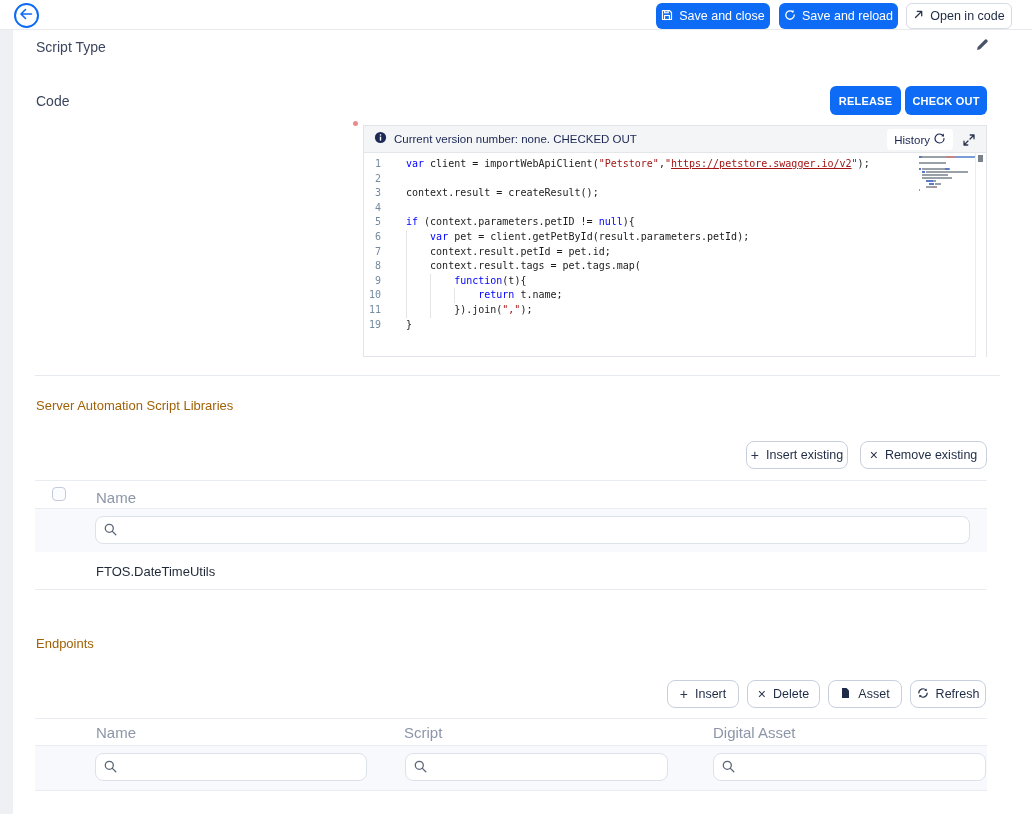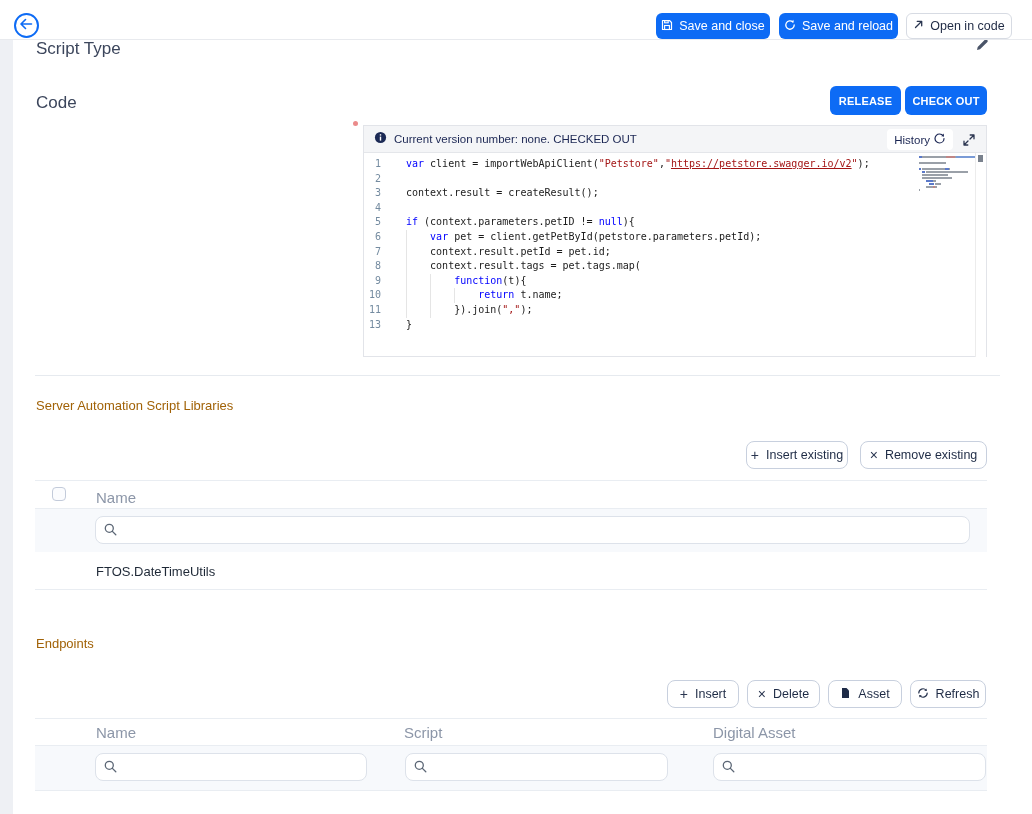--- a/index.html
+++ b/index.html
@@ -1,36 +1,36 @@
 <!DOCTYPE html>
 <html><head>
 <meta charset="utf-8">
 <style>
   * { margin:0; padding:0; box-sizing:border-box; }
   html,body { background:#fff; }
   .page { position:relative; width:1032px; height:814px; background:#fff; overflow:hidden;
           font-family:"Liberation Sans", sans-serif; }
 
   
-  .topbar { position:absolute; left:0; top:12px; width:1032px; height:28px; background:#fff;
+  .topbar { position:absolute; left:0; top:2px; width:1032px; height:28px; background:#fff;
             border-bottom:1px solid #e8eaee; z-index:6; }
   .back-btn { position:absolute; left:14px; top:1px; width:25px; height:25px; border-radius:50%;
               border:2px solid #0d6bf5; background:#fff; display:flex; align-items:center;
               justify-content:center; cursor:pointer; }
   .bbtn { position:absolute; top:1px; height:26px; background:#0d6bf5; color:#fff; border:none;
           border-radius:6px; font-family:"Liberation Sans",sans-serif; font-size:12.5px;
           display:flex; align-items:center; justify-content:center; gap:6px; cursor:pointer; }
   .wbtn { position:absolute; top:1px; height:26px; background:#fff; color:#1f2a44;
           border:1px solid #d7dbe3; border-radius:6px; font-size:12.5px;
           display:flex; align-items:center; justify-content:center; gap:6px; cursor:pointer;
           font-family:"Liberation Sans",sans-serif; }
   .left-strip { position:absolute; left:0; top:29px; width:13px; height:785px; background:#eef0f4; }
 
   
-  .flabel { position:absolute; font-size:17px; color:#3c465c; }
+  .flabel { position:absolute; font-size:14px; color:#3c465c; }
   .stype-input { position:absolute; left:363px; top:31px; width:606px; height:30px;
                  border:1px solid #dbe0e9; border-radius:8px; background:#fcfdfe; color:#707a8a;
                  font-size:12.5px; padding:0 12px; font-family:"Liberation Sans",sans-serif; }
   .pencil { position:absolute; left:975px; top:37px; cursor:pointer; }
   .sbtn { position:absolute; height:29px; background:#0d6bf5; color:#fff; border:none;
           border-radius:6px; font-size:11px; font-weight:bold; letter-spacing:.2px;
           display:flex; align-items:center; justify-content:center; cursor:pointer;
           font-family:"Liberation Sans",sans-serif; }
   .req-dot { position:absolute; left:353px; top:121px; width:5px; height:5px; border-radius:50%;
              background:#eb8b8b; }
@@ -169,27 +169,27 @@
           </svg>
       </button>
     </div>
     <div class="ed-body">
       <div>
           <div class="cl"><span class="ln">1</span><span class="lt"><span class="tk-kw">var</span><span class="tk-pl"> client = importWebApiClient(</span><span class="tk-str">"Petstore"</span><span class="tk-pl">,</span><span class="tk-str">"</span><span class="tk-lnk">https://petstore.swagger.io/v2</span><span class="tk-str">"</span><span class="tk-pl">);</span></span></div>
           <div class="cl"><span class="ln">2</span><span class="lt"><span class="tk-pl"></span></span></div>
           <div class="cl"><span class="ln">3</span><span class="lt"><span class="tk-pl">context.result = createResult();</span></span></div>
           <div class="cl"><span class="ln">4</span><span class="lt"><span class="tk-pl"></span></span></div>
           <div class="cl"><span class="ln">5</span><span class="lt"><span class="tk-kw">if</span><span class="tk-pl"> (context.parameters.petID != </span><span class="tk-kw">null</span><span class="tk-pl">){</span></span></div>
-          <div class="cl"><span class="ln">6</span><span class="lt"><i class="gd" style="left: calc(0ch + 22px);"></i><span class="tk-pl">    </span><span class="tk-kw">var</span><span class="tk-pl"> pet = client.getPetById(petstore.parameters.petId);</span></span></div>
+          <div class="cl"><span class="ln">6</span><span class="lt"><i class="gd" style="left: calc(0ch + 22px);"></i><span class="tk-pl">    </span><span class="tk-kw">var</span><span class="tk-pl"> pet = client.getPetById(result.parameters.petId);</span></span></div>
           <div class="cl"><span class="ln">7</span><span class="lt"><i class="gd" style="left: calc(0ch + 22px);"></i><span class="tk-pl">    context.result.petId = pet.id;</span></span></div>
           <div class="cl"><span class="ln">8</span><span class="lt"><i class="gd" style="left: calc(0ch + 22px);"></i><span class="tk-pl">    context.result.tags = pet.tags.map(</span></span></div>
           <div class="cl"><span class="ln">9</span><span class="lt"><i class="gd" style="left: calc(0ch + 22px);"></i><i class="gd" style="left: calc(4ch + 22px);"></i><span class="tk-pl">        </span><span class="tk-kw">function</span><span class="tk-pl">(t){</span></span></div>
           <div class="cl"><span class="ln">10</span><span class="lt"><i class="gd" style="left: calc(0ch + 22px);"></i><i class="gd" style="left: calc(4ch + 22px);"></i><i class="gd" style="left: calc(8ch + 22px);"></i><span class="tk-pl">            </span><span class="tk-kw">return</span><span class="tk-pl"> t.name;</span></span></div>
           <div class="cl"><span class="ln">11</span><span class="lt"><i class="gd" style="left: calc(0ch + 22px);"></i><i class="gd" style="left: calc(4ch + 22px);"></i><span class="tk-pl">        }).join(</span><span class="tk-str">","</span><span class="tk-pl">);</span></span></div>
-          <div class="cl"><span class="ln">13</span><span class="lt"><span class="tk-pl">}</span></span></div>
+          <div class="cl"><span class="ln">19</span><span class="lt"><span class="tk-pl">}</span></span></div>
         </div>
       <div class="minimap">
           <div>
             <div class="ml"><i class="ms ms-kw" style="width: 2.55px;"></i><i class="ms" style="width: 0.85px;"></i><i class="ms ms-pl" style="width: 23.8px;"></i><i class="ms ms-str" style="width: 8.5px;"></i><i class="ms ms-pl" style="width: 0.85px;"></i><i class="ms ms-str" style="width: 0.85px;"></i><i class="ms ms-lnk" style="width: 25.5px;"></i></div>
             <div class="ml"><i class="ms ms-pl" style="width: 0px;"></i></div>
             <div class="ml"><i class="ms ms-pl" style="width: 27.2px;"></i></div>
             <div class="ml"><i class="ms ms-pl" style="width: 0px;"></i></div>
             <div class="ml"><i class="ms ms-kw" style="width: 1.7px;"></i><i class="ms" style="width: 0.85px;"></i><i class="ms ms-pl" style="width: 23.8px;"></i><i class="ms ms-kw" style="width: 3.4px;"></i><i class="ms ms-pl" style="width: 1.7px;"></i></div>
             <div class="ml"><i class="ms" style="width: 3.4px;"></i><i class="ms ms-pl" style="width: 0px;"></i><i class="ms ms-kw" style="width: 2.55px;"></i><i class="ms" style="width: 0.85px;"></i><i class="ms ms-pl" style="width: 42.5px;"></i></div>
             <div class="ml"><i class="ms" style="width: 3.4px;"></i><i class="ms ms-pl" style="width: 25.5px;"></i></div>

